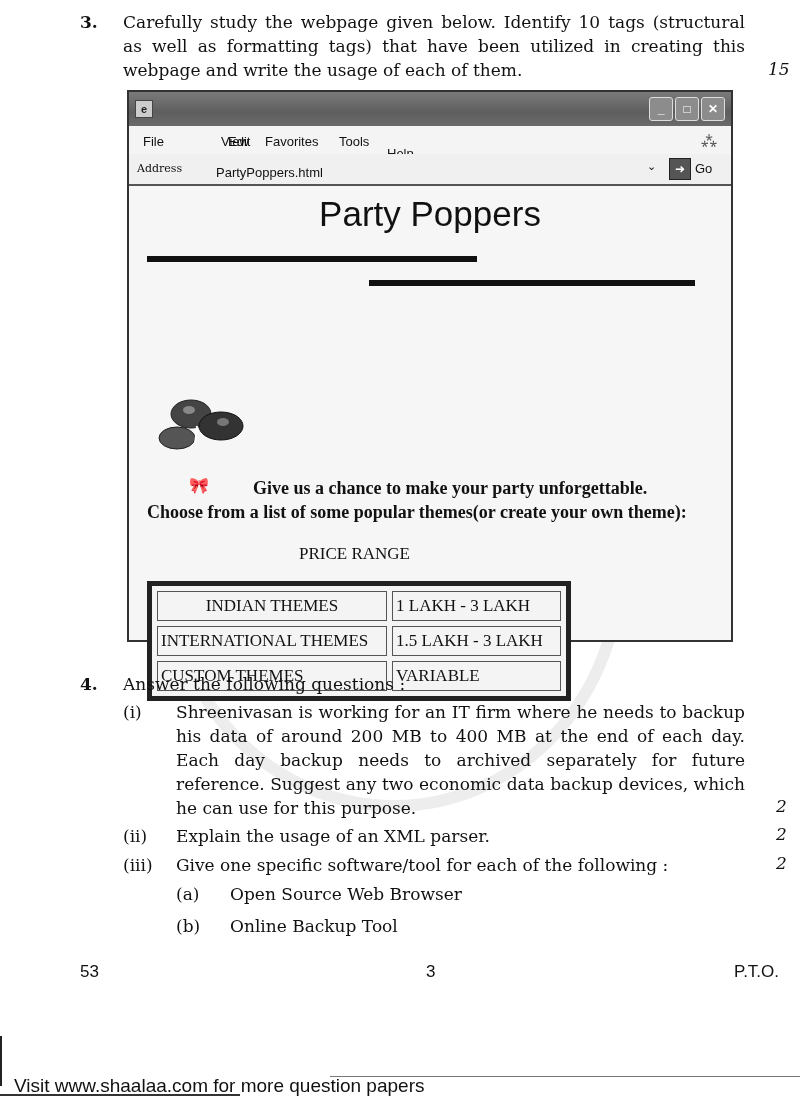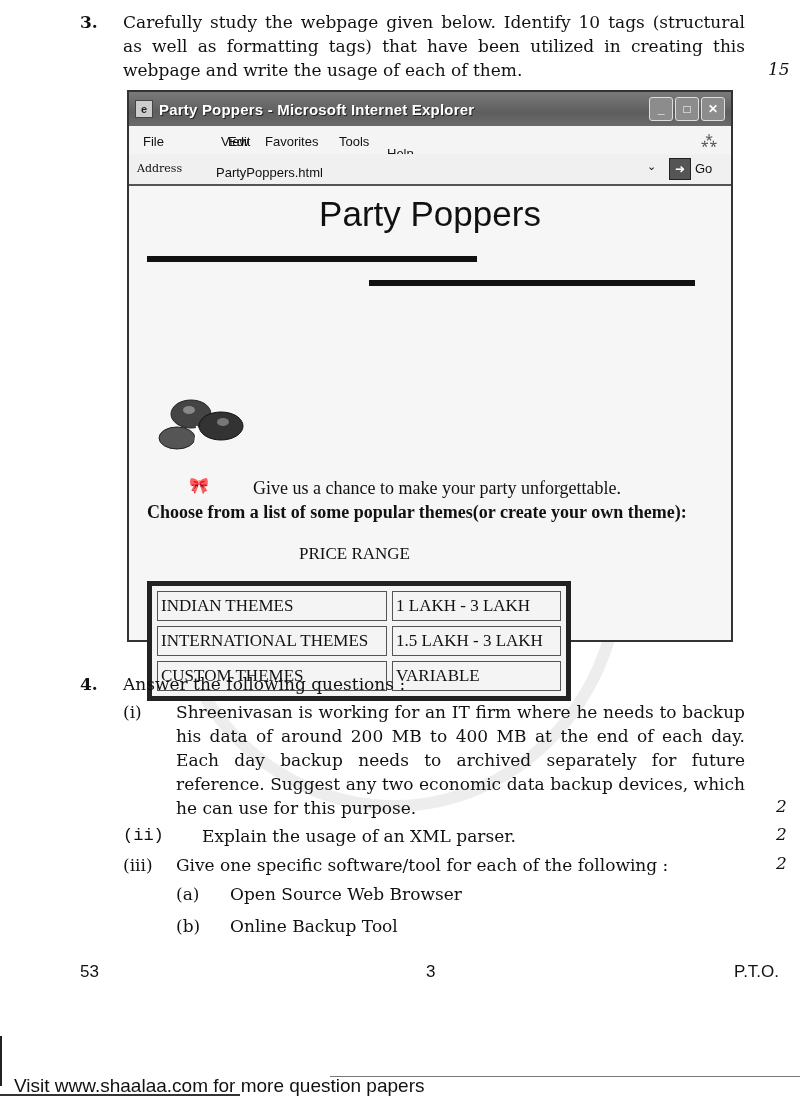--- a/index.html
+++ b/index.html
@@ -52,21 +52,21 @@
   .addr-input { position:absolute; left:82px; top:6px; width:450px; height:18px; border:none; background:transparent; font-size:13px; padding:3px 5px; font-family:"Liberation Sans", sans-serif; color:#111; }
   .addr-drop { position:absolute; left:518px; top:6px; font-size:11px; }
   .go-btn { position:absolute; left:540px; top:4px; width:56px; height:22px; font-size:13px; }
   .go-icon { position:absolute; left:0; top:0; width:20px; height:20px; background:#555; border:1px solid #222; color:#fff; text-align:center; line-height:20px; font-size:12px; }
   .go-label { position:absolute; left:26px; top:3px; }
 
   .content { position:absolute; left:0; top:94px; right:0; bottom:0; background:#f6f6f6; }
   .page-h1 { position:absolute; left:0; right:0; top:8px; text-align:center; font-family:"Liberation Sans", sans-serif; font-size:35px; color:#111; }
   .hr { position:absolute; height:6px; background:#111; }
   .balloons { position:absolute; left:24px; top:210px; width:100px; height:60px; }
-  .tagline { position:absolute; left:20px; top:292px; font-family:"Liberation Serif", serif; font-weight:normal; font-size:18px; }
+  .tagline { position:absolute; left:20px; top:292px; font-family:"Liberation Serif", serif; font-weight:bold; font-size:18px; }
   .tag-icon { position:absolute; left:60px; top:290px; font-size:16px; }
   .choose { position:absolute; left:18px; top:316px; font-family:"Liberation Serif", serif; font-weight:bold; font-size:18px; }
   .price { position:absolute; left:170px; top:358px; font-family:"Liberation Serif", serif; font-size:17px; }
 
   .theme-table {
     position:absolute; left:18px; top:395px; width:424px; height:120px;
     border:5px solid #222; box-sizing:border-box; border-spacing:5px;
     background:#f4f4f4;
   }
   .theme-table td {
@@ -94,21 +94,20 @@
 <div class="watermark"></div>
 <div class="wm-text">shaalaa.com</div>
 
 <div class="abs q-num" style="left:80px; top:12px;">3.</div>
 <div class="abs q-text" style="left:123px; top:10px; width:622px;">Carefully study the webpage given below. Identify 10 tags (structural as well as formatting tags) that have been utilized in creating this webpage and write the usage of each of them.</div>
 <div class="abs marks" style="left:768px; top:59px;">15</div>
 
 <div class="abs win">
   <div class="titlebar">
     <span class="ie-icon">e</span>
-    <span class="title">Party Poppers - Microsoft Internet Explorer</span>
     <span class="winbtn" style="right:58px;">_</span>
     <span class="winbtn" style="right:32px;">□</span>
     <span class="winbtn" style="right:6px;">✕</span>
   </div>
 
   <div class="menubar">
     <span class="menu" style="left:14px;">File</span>
     <span class="menu" style="left:52px;margin-left:47px;">Edit</span>
     <span class="menu" style="left:92px;">View</span>
     <span class="menu" style="left:136px;">Favorites</span>
@@ -142,21 +141,21 @@
     </svg>
 
     <span class="tag-icon">🎀</span>
     <div class="tagline" style="left:124px;">Give us a chance to make your party unforgettable.</div>
     <div class="choose">Choose from a list of some popular themes(or create your own theme):</div>
     <div class="price">PRICE RANGE</div>
 
     <table class="theme-table">
       <tbody>
           <tr>
-        <td style="width:222px;">INDIAN THEMES</td>
+        <td style="width:222px;text-align:center;">INDIAN THEMES</td>
         <td>1 LAKH - 3 LAKH</td>
       </tr>
       <tr>
         <td>INTERNATIONAL THEMES</td>
         <td>1.5 LAKH - 3 LAKH</td>
       </tr>
       <tr>
         <td>CUSTOM THEMES</td>
         <td>VARIABLE</td>
       </tr>
@@ -165,22 +164,22 @@
   </div>
 </div>
 
 <div class="abs q-num" style="left:80px; top:674px;">4.</div>
 <div class="abs q-text" style="left:123px; top:672px;">Answer the following questions :</div>
 
 <div class="abs q-text" style="left:123px; top:700px;">(i)</div>
 <div class="abs q-text" style="left:176px; top:700px; width:569px;">Shreenivasan is working for an IT firm where he needs to backup his data of around 200 MB to 400 MB at the end of each day. Each day backup needs to archived separately for future reference. Suggest any two economic data backup devices, which he can use for this purpose.</div>
 <div class="abs marks" style="left:776px; top:796px;">2</div>
 
-<div class="abs q-text" style="left:123px; top:824px;font-family:Liberation Mono, monospace;">(ii)</div>
-<div class="abs q-text" style="left:176px; top:824px;margin-left:26px;">Explain the usage of an XML parser.</div>
+<div class="abs q-text" style="left:123px; top:824px;">(ii)</div>
+<div class="abs q-text" style="left:176px; top:824px;">Explain the usage of an XML parser.</div>
 <div class="abs marks" style="left:776px; top:824px;">2</div>
 
 <div class="abs q-text" style="left:123px; top:853px;">(iii)</div>
 <div class="abs q-text" style="left:176px; top:853px;">Give one specific software/tool for each of the following :</div>
 <div class="abs marks" style="left:776px; top:853px;">2</div>
 
 <div class="abs q-text" style="left:176px; top:882px;">(a)</div>
 <div class="abs q-text" style="left:230px; top:882px;">Open Source Web Browser</div>
 <div class="abs q-text" style="left:176px; top:914px;">(b)</div>
 <div class="abs q-text" style="left:230px; top:914px;">Online Backup Tool</div>

